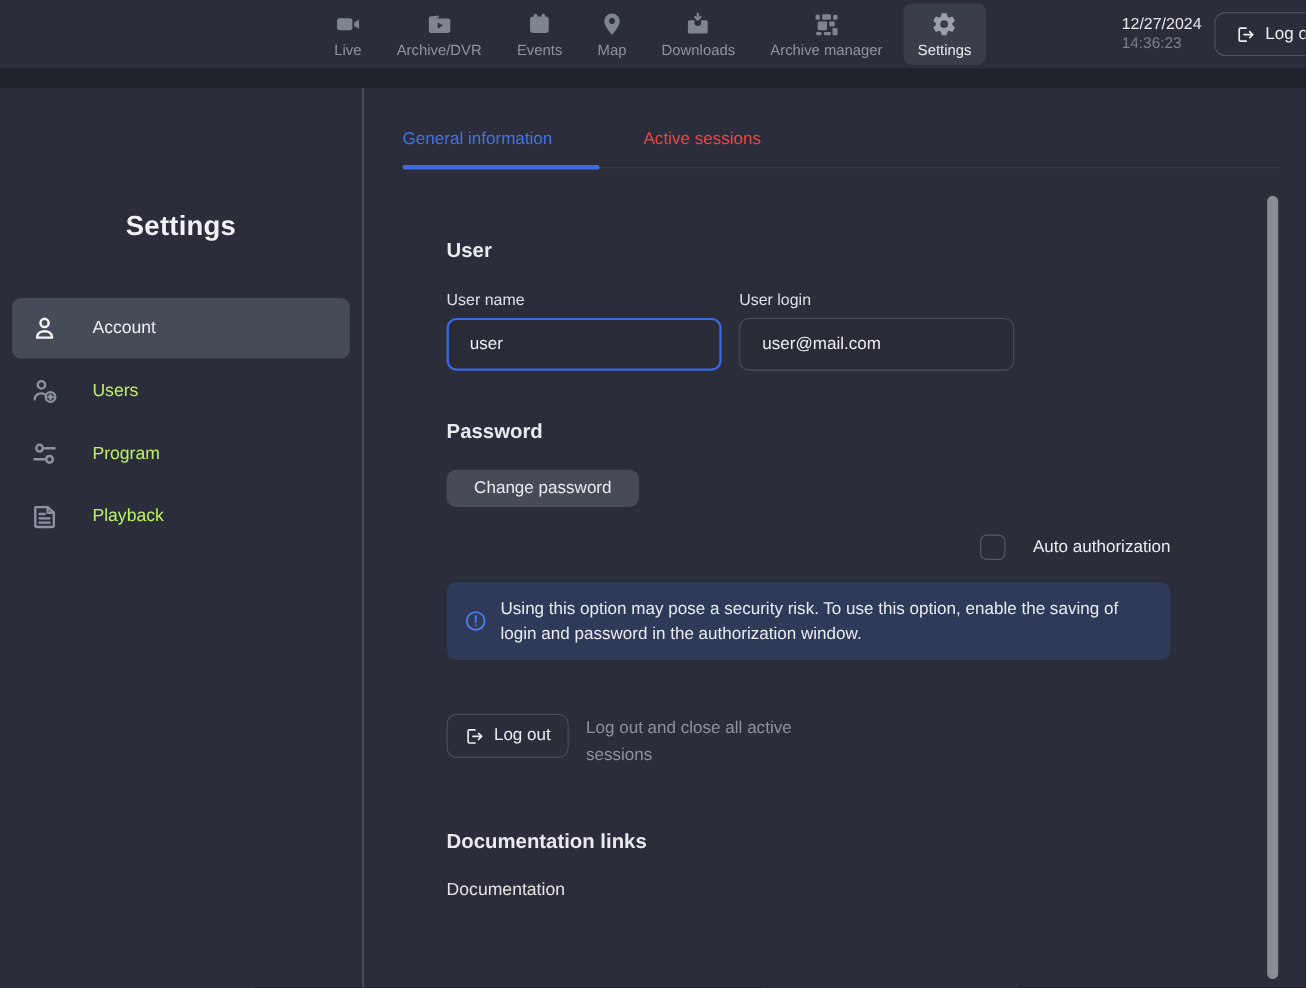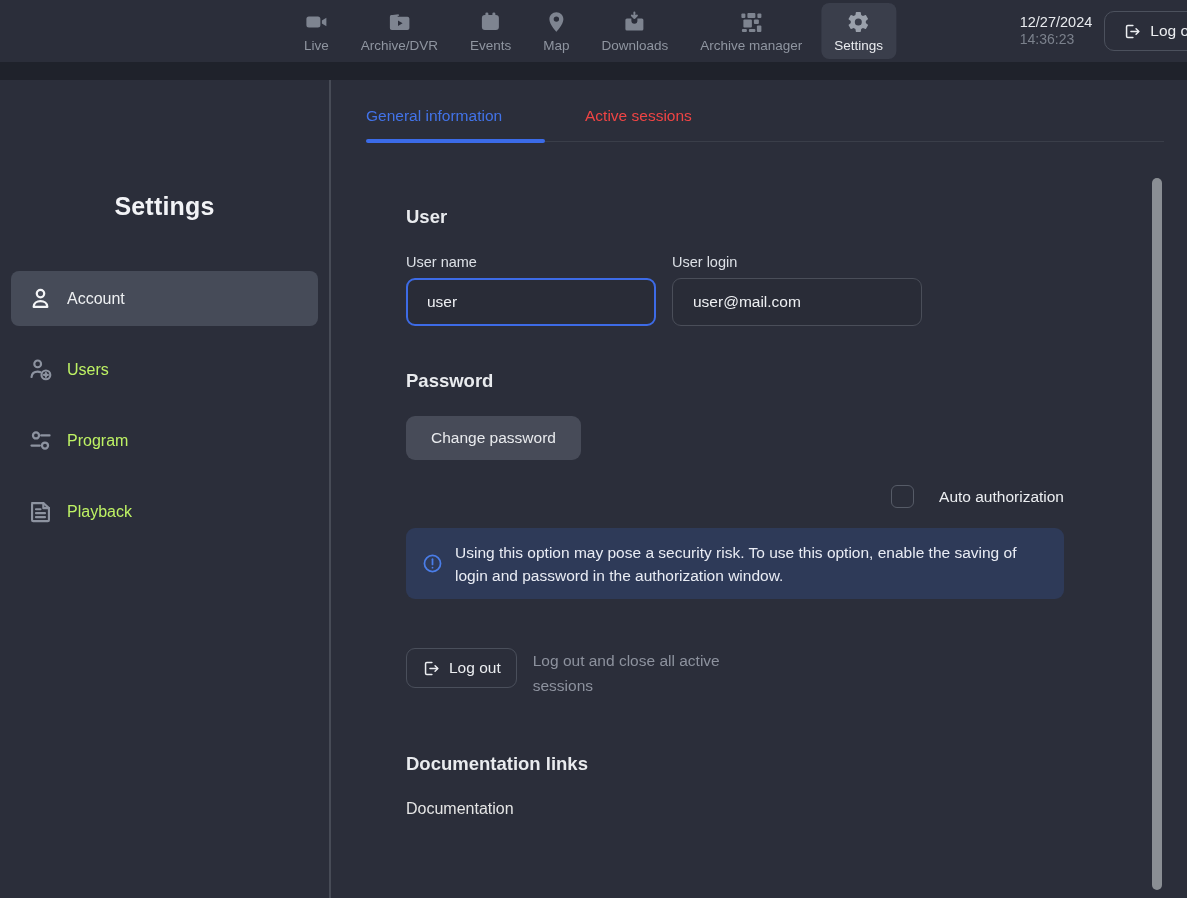--- a/index.html
+++ b/index.html
@@ -44,32 +44,32 @@
   .body{ display:flex; height:818px; }
   .sidebar{
     width:331px; flex:0 0 331px; border-right:2px solid #474b56; position:relative;
   }
   .sidebar-title{
     margin-top:112px; text-align:center; font-size:25px; font-weight:bold; color:#f2f3f6;
     letter-spacing:.2px;
   }
   .side-list{ margin-top:50px; }
   .side-item{
-    display:flex; align-items:center; height:55px; margin:16px 11px;
-    padding-left:16px; border-radius:8px; cursor:pointer; gap:13px;
+    display:flex; align-items:center; height:55px; margin:2px 11px;
+    padding-left:16px; border-radius:8px; cursor:pointer; gap:30px;
   }
   .side-item .sd-icon{ width:27px; height:27px; color:#8d93a0; flex:0 0 27px; }
   .side-item .sd-label{ font-size:16px; color:#bef264; }
   .side-item.active{ background:#464b58; }
   .side-item.active .sd-icon{ color:#f4f5f7; }
   .side-item.active .sd-label{ font-size:16px; color:#eef0f2; }
   
   .content{ flex:1; position:relative; padding-left:35px; }
   .tabs{
-    margin-top:27px; width:798px; display:flex;
+    margin-top:38px; width:798px; display:flex;
     border-bottom:1px solid #3a3e49;
   }
   .tab{
     font-size:15.5px; padding-bottom:16px; cursor:pointer; position:relative;
     color:#ef4444;
   }
   .tab.active{ color:#4273e8; width:179px; }
   .tab.active::after{
     content:""; position:absolute; left:0; bottom:-2px; height:4px; width:179px;
     background:#3b6be8; border-radius:2px;
@@ -82,21 +82,21 @@
   .field-label{ width:266px; font-size:14.5px; color:#dce0e6; }
   .fields-row{ display:flex; gap:16px; margin-top:8px; }
   .text-input{
     width:250px; height:48px; border-radius:9px; background:#292c37;
     border:1px solid #4a4e59; color:#eef0f3; font-size:15.5px; font-family:inherit;
     padding:0 20px; outline:none;
   }
   .text-input.focused{ border:2px solid #3d6be6; padding:0 19px; }
   .h-password{ margin-top:44px; }
   .btn-change{
-    margin-top:24px; height:44px; padding:0 25px; border:none; border-radius:9px;
+    margin-top:24px; height:34px; padding:0 25px; border:none; border-radius:9px;
     background:#474b58; color:#e9ebee; font-size:15.5px; font-family:inherit; cursor:pointer;
   }
   .h-auth{ margin-top:44px; }
   .check-row{ display:flex; align-items:center; gap:25px; margin-top:25px;justify-content:flex-end; }
   .checkbox{
     width:23px; height:23px; border:1.5px solid #565b67; border-radius:6px;
     background:transparent; cursor:pointer;
   }
   .check-label{ font-size:15.5px; color:#eceef1; }
   .info-box{

